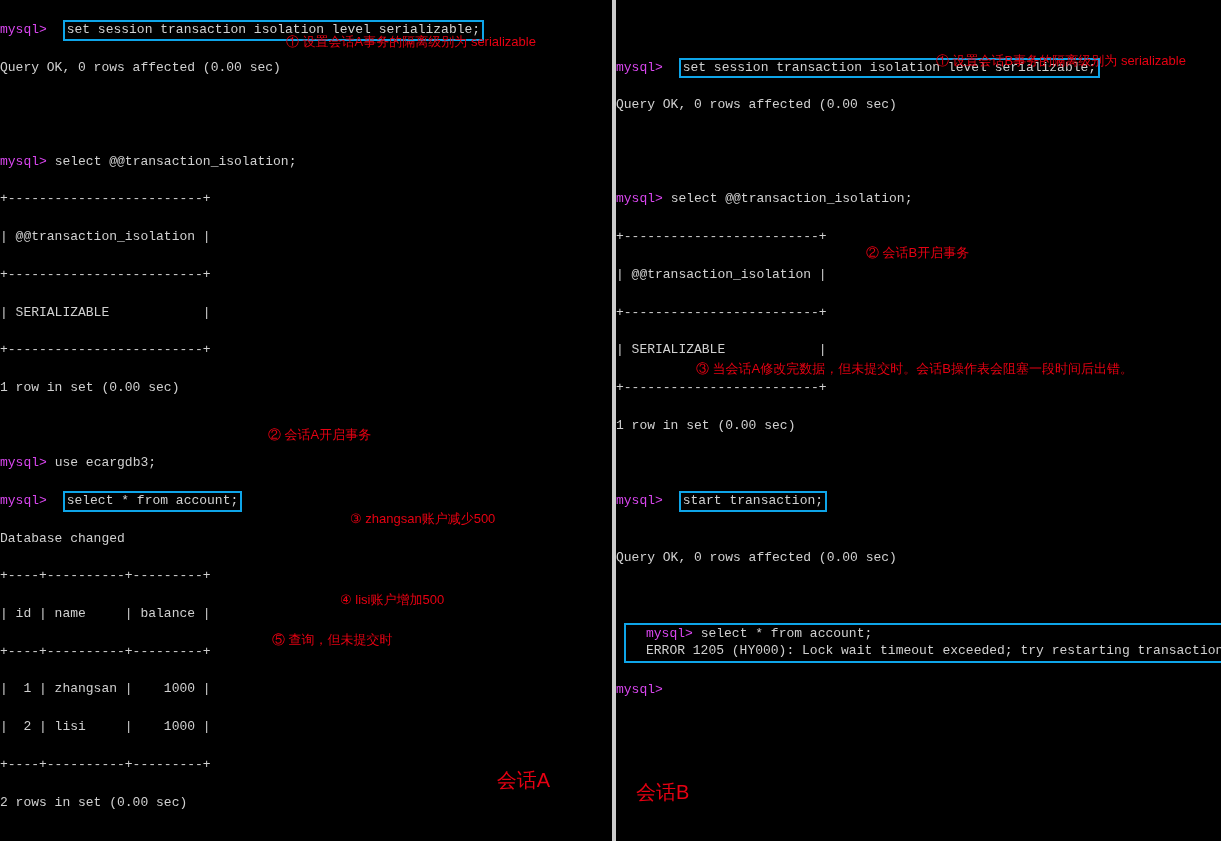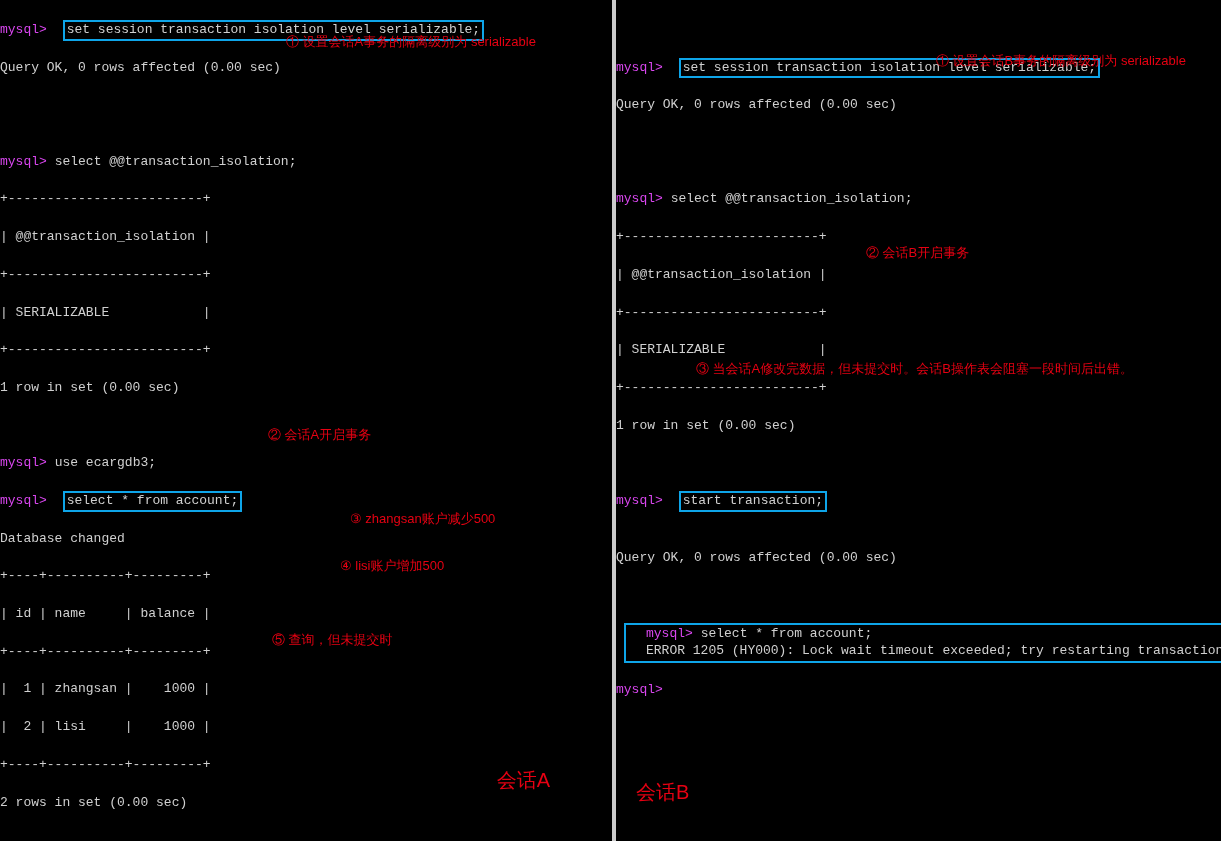--- a/index.html
+++ b/index.html
@@ -78,21 +78,21 @@
 
 
 
 
 
 <span class="note" style="top:510px; left:350px;">③ zhangsan账户减少500</span>
 
 
 
 
-<span class="note" style="top:557px; left:340px;text-align:center;">④ lisi账户增加500</span>
+<span class="note" style="top:591px; left:340px;text-align:center;">④ lisi账户增加500</span>
 
 
 <span class="note" style="top:631px; left:272px;">⑤ 查询，但未提交时</span>
 
 
 
 
 
 
 

